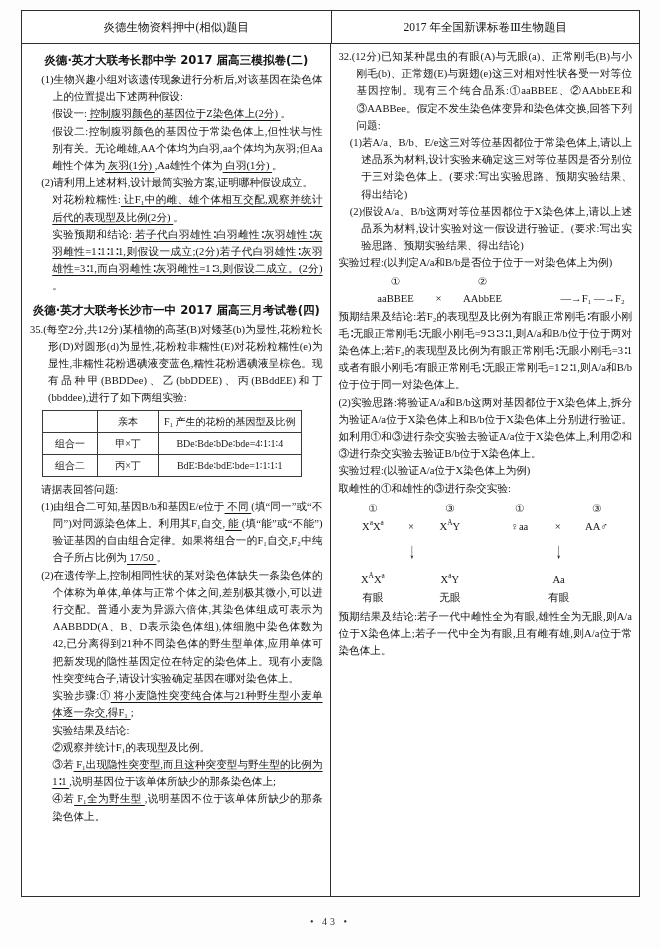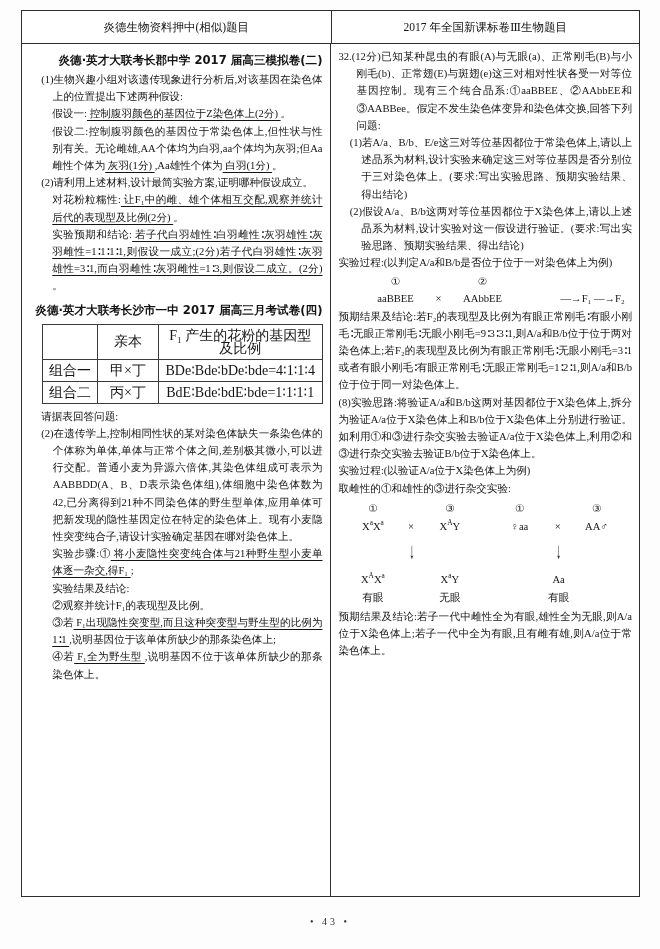--- a/index.html
+++ b/index.html
@@ -7,30 +7,30 @@
         font-family:"Liberation Serif","DejaVu Serif",serif;color:#141414;}
   .sheet{position:absolute;left:21px;top:10px;width:617px;border:1.6px solid #2e2e2e;background:#fff;}
   .hdr{display:grid;grid-template-columns:1fr 1fr;border-bottom:1.4px solid #2e2e2e;}
   .hdr-cell{text-align:center;padding:9px 4px 8px;font-size:11.5px;}
   .hdr-cell+.hdr-cell{border-left:1.4px solid #2e2e2e;}
   .cols{display:grid;grid-template-columns:1fr 1fr;min-height:852px;}
   .col{padding:4px 7px 10px 8px;}
   .col-l{border-right:1.4px solid #2e2e2e;}
   .t{margin:0;font-size:10.6px;line-height:17.2px;text-align:justify;}
   .title{font-family:"DejaVu Sans","Liberation Sans",sans-serif;font-weight:bold;
-         font-size:11.6px;line-height:21px;text-align:right;margin-top:2px;}
+         font-size:11.6px;line-height:21px;text-align:center;margin-top:2px;}
   .mt{margin-top:5px;}
   .p-q{padding-left:1.7em;text-indent:-1.7em;}         
   .p-s1{margin-left:1.05em;padding-left:1.1em;text-indent:-1.1em;} 
   .p-s2{margin-left:2.1em;}                             
   .ul{text-decoration:underline;text-underline-offset:2.5px;}
   .b{font-weight:bold;}
   .sup{font-size:7.3px;vertical-align:super;line-height:0;}
   .ftable{border-collapse:collapse;margin:3px 0 4px 12px;}
-  .ftable td{border:1px solid #3a3a3a;font-size:14px;line-height:13px;padding:4px 5px;text-align:center;}
+  .ftable td{border:1px solid #3a3a3a;font-size:10px;line-height:13px;padding:4px 5px;text-align:center;}
   .ftable td.w1{width:44px;}
   .ftable td.w2{width:50px;}
   .dg1{margin:1px 0 1px 26px;font-size:10.6px;line-height:17px;}
   .dg1-row{display:grid;grid-template-columns:62px 24px 64px auto;}
   .dg1-row .c{text-align:center;}
   .dg1-row .l{text-align:left;padding-left:2px;margin-left:44px;}
   .dg2{display:grid;grid-template-columns:1fr 1fr;margin:3px 0 2px;font-size:10.6px;}
   .dg2sub{display:grid;grid-template-columns:52px 24px 54px;justify-content:center;
           text-align:center;line-height:17px;row-gap:1px;}
   .s3{grid-column:1 / span 3;}
@@ -57,20 +57,21 @@
 
         <p class="t p-s1">(1)生物兴趣小组对该遗传现象进行分析后,对该基因在染色体上的位置提出下述两种假设:</p>
         <p class="t p-s2"><span>假设一:</span><span class="ul"> 控制腹羽颜色的基因位于Z染色体上(2分) </span><span>。</span></p>
         <p class="t p-s2"><span>假设二:控制腹羽颜色的基因位于常染色体上,但性状与性别有关。无论雌雄,AA个体均为白羽,aa个体均为灰羽;但Aa雌性个体为</span><span class="ul"> 灰羽(1分) </span><span>,Aa雄性个体为</span><span class="ul"> 白羽(1分) </span><span>。</span></p>
         <p class="t p-s1">(2)请利用上述材料,设计最简实验方案,证明哪种假设成立。</p>
         <p class="t p-s2"><span>对花粉粒糯性:</span><span class="ul"> 让F₁中的雌、雄个体相互交配,观察并统计后代的表现型及比例(2分) </span><span>。</span></p>
         <p class="t p-s2"><span>实验预期和结论:</span><span class="ul"> 若子代白羽雄性∶白羽雌性∶灰羽雄性∶灰羽雌性=1∶1∶1∶1,则假设一成立;(2分)若子代白羽雄性∶灰羽雄性=3∶1,而白羽雌性∶灰羽雌性=1∶3,则假设二成立。(2分) </span><span>。</span></p>
 
         <p class="t title mt">炎德·英才大联考长沙市一中 2017 届高三月考试卷(四)</p>
 
+        <p class="t p-q">35.(每空2分,共12分)某植物的高茎(B)对矮茎(b)为显性,花粉粒长形(D)对圆形(d)为显性,花粉粒非糯性(E)对花粉粒糯性(e)为显性,非糯性花粉遇碘液变蓝色,糯性花粉遇碘液呈棕色。现有品种甲(BBDDee)、乙(bbDDEE)、丙(BBddEE)和丁(bbddee),进行了如下两组实验:</p>
 
         <table class="ftable">
           <tbody>
             <tr>
               <td class="w1"></td>
               <td class="w2">亲本</td>
               <td>F₁ 产生的花粉的基因型及比例</td>
             </tr>
             <tr>
               <td>组合一</td>
@@ -79,20 +80,21 @@
             </tr>
             <tr>
               <td>组合二</td>
               <td>丙×丁</td>
               <td>BdE∶Bde∶bdE∶bde=1∶1∶1∶1</td>
             </tr>
           </tbody>
         </table>
 
         <p class="t" style="margin-left:1.05em">请据表回答问题:</p>
+        <p class="t p-s1"><span>(1)由组合二可知,基因B/b和基因E/e位于</span><span class="ul"> 不同 </span><span>(填“同一”或“不同”)对同源染色体上。利用其F₁自交,</span><span class="ul"> 能 </span><span>(填“能”或“不能”)验证基因的自由组合定律。如果将组合一的F₁自交,F₂中纯合子所占比例为</span><span class="ul"> 17/50 </span><span>。</span></p>
         <p class="t p-s1">(2)在遗传学上,控制相同性状的某对染色体缺失一条染色体的个体称为单体,单体与正常个体之间,差别极其微小,可以进行交配。普通小麦为异源六倍体,其染色体组成可表示为AABBDD(A、B、D表示染色体组),体细胞中染色体数为42,已分离得到21种不同染色体的野生型单体,应用单体可把新发现的隐性基因定位在特定的染色体上。现有小麦隐性突变纯合子,请设计实验确定基因在哪对染色体上。</p>
         <p class="t p-s2"><span>实验步骤:①</span><span class="ul"> 将小麦隐性突变纯合体与21种野生型小麦单体逐一杂交,得F₁ </span><span>;</span></p>
         <p class="t p-s2">实验结果及结论:</p>
         <p class="t p-s2">②观察并统计F₁的表现型及比例。</p>
         <p class="t p-s2"><span>③若</span><span class="ul"> F₁出现隐性突变型,而且这种突变型与野生型的比例为1∶1 </span><span>,说明基因位于该单体所缺少的那条染色体上;</span></p>
         <p class="t p-s2"><span>④若</span><span class="ul"> F₁全为野生型 </span><span>,说明基因不位于该单体所缺少的那条染色体上。</span></p>
       </div>
 
       <div class="col">
         <p class="t p-q">32.(12分)已知某种昆虫的有眼(A)与无眼(a)、正常刚毛(B)与小刚毛(b)、正常翅(E)与斑翅(e)这三对相对性状各受一对等位基因控制。现有三个纯合品系:①aaBBEE、②AAbbEE和③AABBee。假定不发生染色体变异和染色体交换,回答下列问题:</p>
@@ -110,21 +112,21 @@
           </div>
           <div class="dg1-row">
             <span class="c">aaBBEE</span>
             <span class="c">×</span>
             <span class="c">AAbbEE</span>
             <span class="l">—→F₁ —→F₂</span>
           </div>
         </div>
 
         <p class="t">预期结果及结论:若F₂的表现型及比例为有眼正常刚毛∶有眼小刚毛∶无眼正常刚毛∶无眼小刚毛=9∶3∶3∶1,则A/a和B/b位于位于两对染色体上;若F₂的表现型及比例为有眼正常刚毛∶无眼小刚毛=3∶1或者有眼小刚毛∶有眼正常刚毛∶无眼正常刚毛=1∶2∶1,则A/a和B/b位于位于同一对染色体上。</p>
-        <p class="t">(8)实验思路:将验证A/a和B/b这两对基因都位于X染色体上,拆分为验证A/a位于X染色体上和B/b位于X染色体上分别进行验证。如利用①和③进行杂交实验去验证A/a位于X染色体上,利用②和③进行杂交实验去验证B/b位于X染色体上。</p>
+        <p class="t">(2)实验思路:将验证A/a和B/b这两对基因都位于X染色体上,拆分为验证A/a位于X染色体上和B/b位于X染色体上分别进行验证。如利用①和③进行杂交实验去验证A/a位于X染色体上,利用②和③进行杂交实验去验证B/b位于X染色体上。</p>
         <p class="t">实验过程:(以验证A/a位于X染色体上为例)</p>
         <p class="t">取雌性的①和雄性的③进行杂交实验:</p>
 
         <div class="dg2">
           <div class="dg2sub">
             <span>①</span>
             <span></span>
             <span>③</span>
             <span><span>X</span><span class="sup">a</span><span>X</span><span class="sup">a</span></span>
             <span>×</span>

